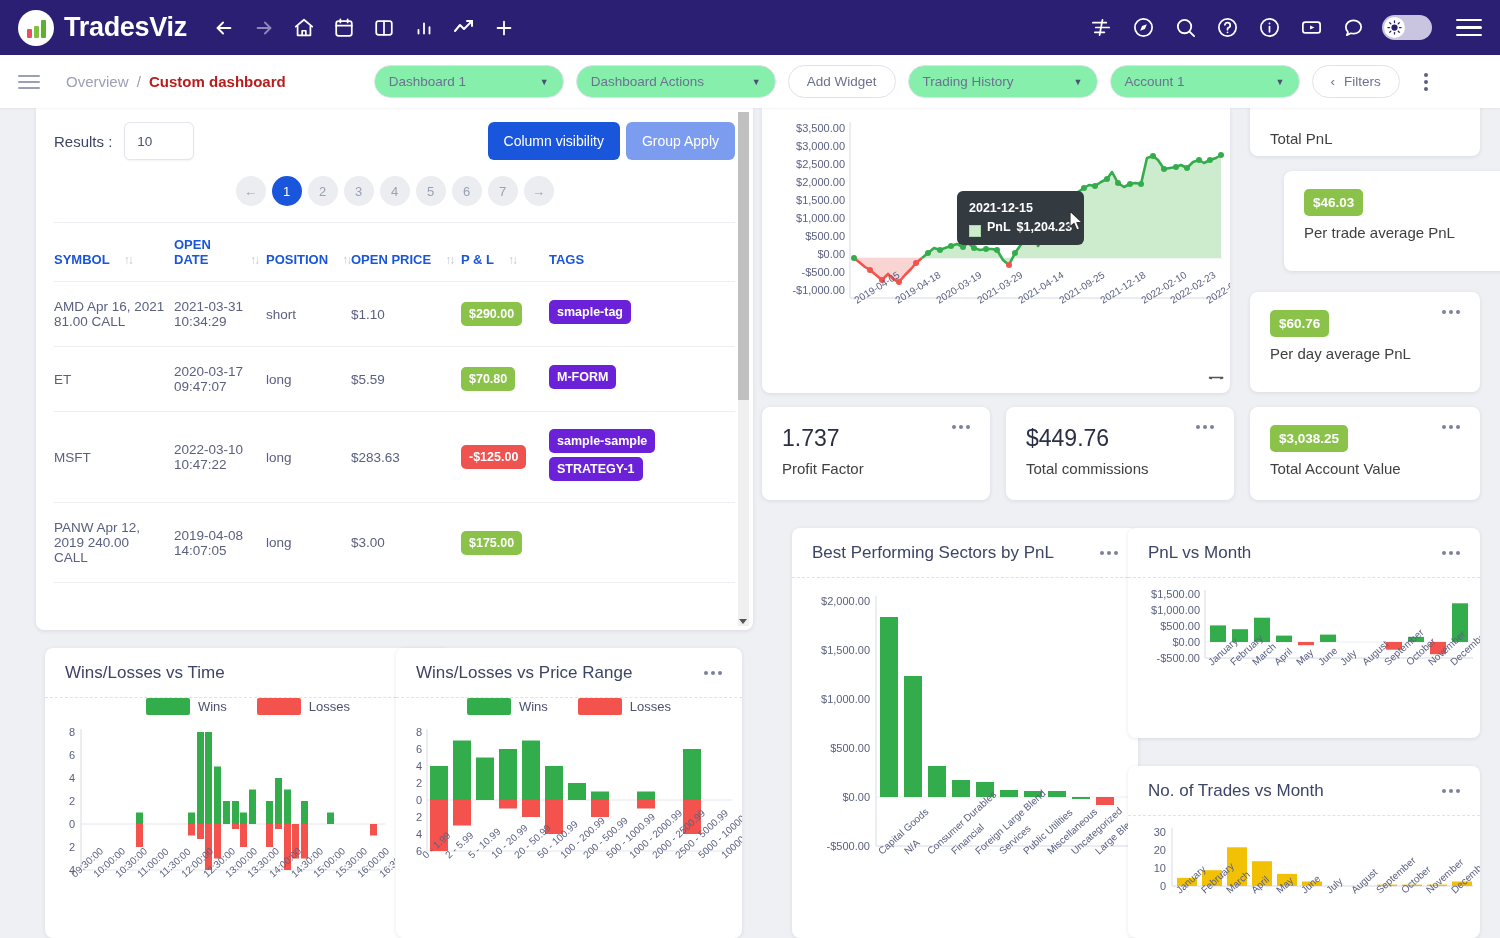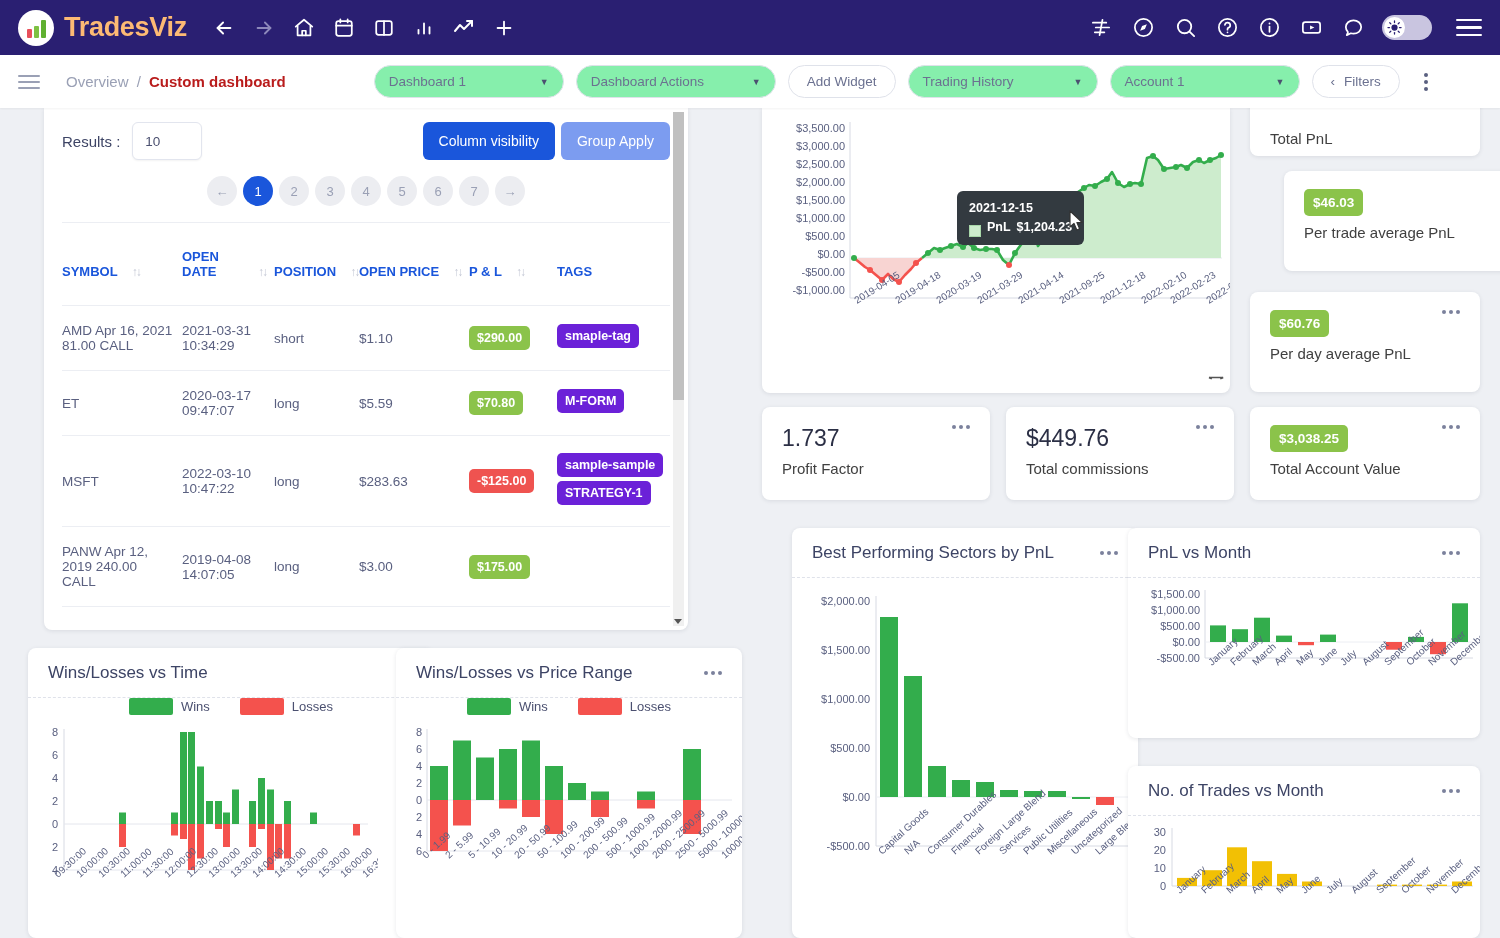--- a/index.html
+++ b/index.html
@@ -26,21 +26,21 @@
     width: 36px; height: 36px; border-radius: 50%;
     background: #fff;
     display: flex; align-items: flex-end; justify-content: center;
     gap: 2px; padding-bottom: 8px; overflow: hidden;
     position: relative;
   }
   .bar-a { width: 5px; height: 12px; background: #7ec143; border-radius:1px;}
   .bar-b { width: 5px; height: 18px; background: #5fb030; border-radius:1px;}
   .bar-c { width: 5px; height: 9px; background: #e8505b; border-radius:1px;}
   .brand-name {
-    color: #fdba74; font-size: 27px; font-weight: bold; letter-spacing: -0.3px;
+    color: #ffffff; font-size: 27px; font-weight: bold; letter-spacing: -0.3px;
   }
   .navicons { display: flex; align-items: center; gap: 14px; margin-left: 24px; }
   .navicons .ni { width: 26px; height: 26px; display: flex; align-items: center; justify-content: center; color: #fff; cursor: pointer; }
   .navicons .ni.dim { color: #8e89bb; }
   .nav-right { margin-left: auto; display: flex; align-items: center; gap: 16px; }
   .nav-right .ni { width: 26px; height: 26px; display:flex; align-items:center; justify-content:center; color: #fff; cursor: pointer; }
   .theme-toggle {
     width: 50px; height: 25px; border-radius: 13px;
     background: #c9c5e0; display: flex; align-items: center; padding: 2px;
     cursor: pointer; position: relative;
@@ -107,21 +107,21 @@
   }
   .card-head {
     height: 50px; display: flex; align-items: center;
     padding: 0 20px; border-bottom: 1px dashed #dfe2ea;
   }
   .card-title { font-size: 17px; color: #3d4465; }
   .kebab-h { margin-left: auto; display: flex; gap: 3px; cursor: pointer;}
   .kebab-h i { width: 4px; height: 4px; border-radius: 50%; background: #7b819c; display:block;}
 
   
-  #w-table { left: 44px; top: 0px; width: 644px; height: 522px; border-top-left-radius:0; border-top-right-radius:0;}
+  #w-table { left: 36px; top: 0px; width: 717px; height: 522px; border-top-left-radius:0; border-top-right-radius:0;}
   .tbl-top { display: flex; align-items: center; padding: 14px 18px 0 18px;}
   .results-lbl { font-size: 15px; color: #3d4465; }
   .results-box {
     margin-left: 12px; width: 70px; height: 38px; border: 1px solid #e2e5ee;
     border-radius: 6px; display:flex; align-items:center; padding: 0 12px;
     font-size: 13.5px; color: #4b5070; background: #fff;
     box-shadow: 0 1px 2px rgba(0,0,0,.05);
   }
   .tbl-btns { margin-left: auto; display: flex; gap: 6px; }
   .btn-blue {
@@ -136,21 +136,21 @@
   .pg {
     width: 30px; height: 30px; border-radius: 50%; background: #ecedf1;
     display:flex; align-items:center; justify-content:center;
     font-size: 13px; color: #9aa0b5; cursor: pointer;
   }
   .pg.active { background: #1a56db; color: #fff; }
   .tbl-wrap { margin-top: 16px; padding: 0 18px; }
   table { width: 100%; border-collapse: collapse; }
   th {
     text-align: left; color: #1a56db; font-size: 13px; font-weight: bold;
-    padding: 26px 0; border-top: 1px solid #eceef3; border-bottom: 1px solid #eceef3;
+    padding: 14px 0; border-top: 1px solid #eceef3; border-bottom: 1px solid #eceef3;
     vertical-align: bottom;
   }
   th .thwrap { display:flex; align-items: flex-end; gap: 14px;}
   .sorticon { color: #c3c7d4; font-size: 12px; font-weight: normal; letter-spacing: -2px;}
   td {
     padding: 17px 0; font-size: 13.5px; color: #5a6080;
     border-bottom: 1px solid #eceef3; vertical-align: middle;
   }
   .col-sym { width: 120px; padding-right: 8px; }
   .col-date { width: 92px; padding-right: 8px;}
@@ -194,21 +194,21 @@
   #w-pertrade { left: 1284px; top: 63px; width: 272px; height: 100px; }
   #w-perday   { left: 1250px; top: 184px; width: 230px; height: 100px; }
   #w-pf       { left: 762px; top: 299px; width: 228px; height: 93px; }
   #w-comm     { left: 1006px; top: 299px; width: 228px; height: 93px; }
   #w-tav      { left: 1250px; top: 299px; width: 230px; height: 93px; }
 
   
   #w-sectors { left: 762px; top: 420px; width: 346px; height: 410px; margin-left: 30px; }
   #w-pnlmonth { left: 1128px; top: 420px; width: 352px; height: 210px; }
   #w-tradesmonth { left: 1128px; top: 658px; width: 352px; height: 172px; }
-  #w-wlt { left: 28px; top: 540px; width: 406px; height: 290px; }
+  #w-wlt { left: 45px; top: 540px; width: 406px; height: 290px; }
   #w-wlp { left: 396px; top: 540px; width: 346px; height: 290px; }
   .tick-lbl { font-size: 11px; fill: #5a6080; font-family: "Liberation Sans", sans-serif; }
   .tick-lbl-sm { font-size: 10px; fill: #5a6080; font-family: "Liberation Sans", sans-serif; }
   .legend-row { display:flex; justify-content:center; gap: 30px; align-items:center;}
   .legend-item { display:flex; align-items:center; gap: 8px; font-size: 13px; color:#4b5070;}
   .legend-swatch { width: 44px; height: 17px; border-radius: 2px; }
 
   
   .tooltip-box {
     position: absolute; background: #333a40; color: #fff;

